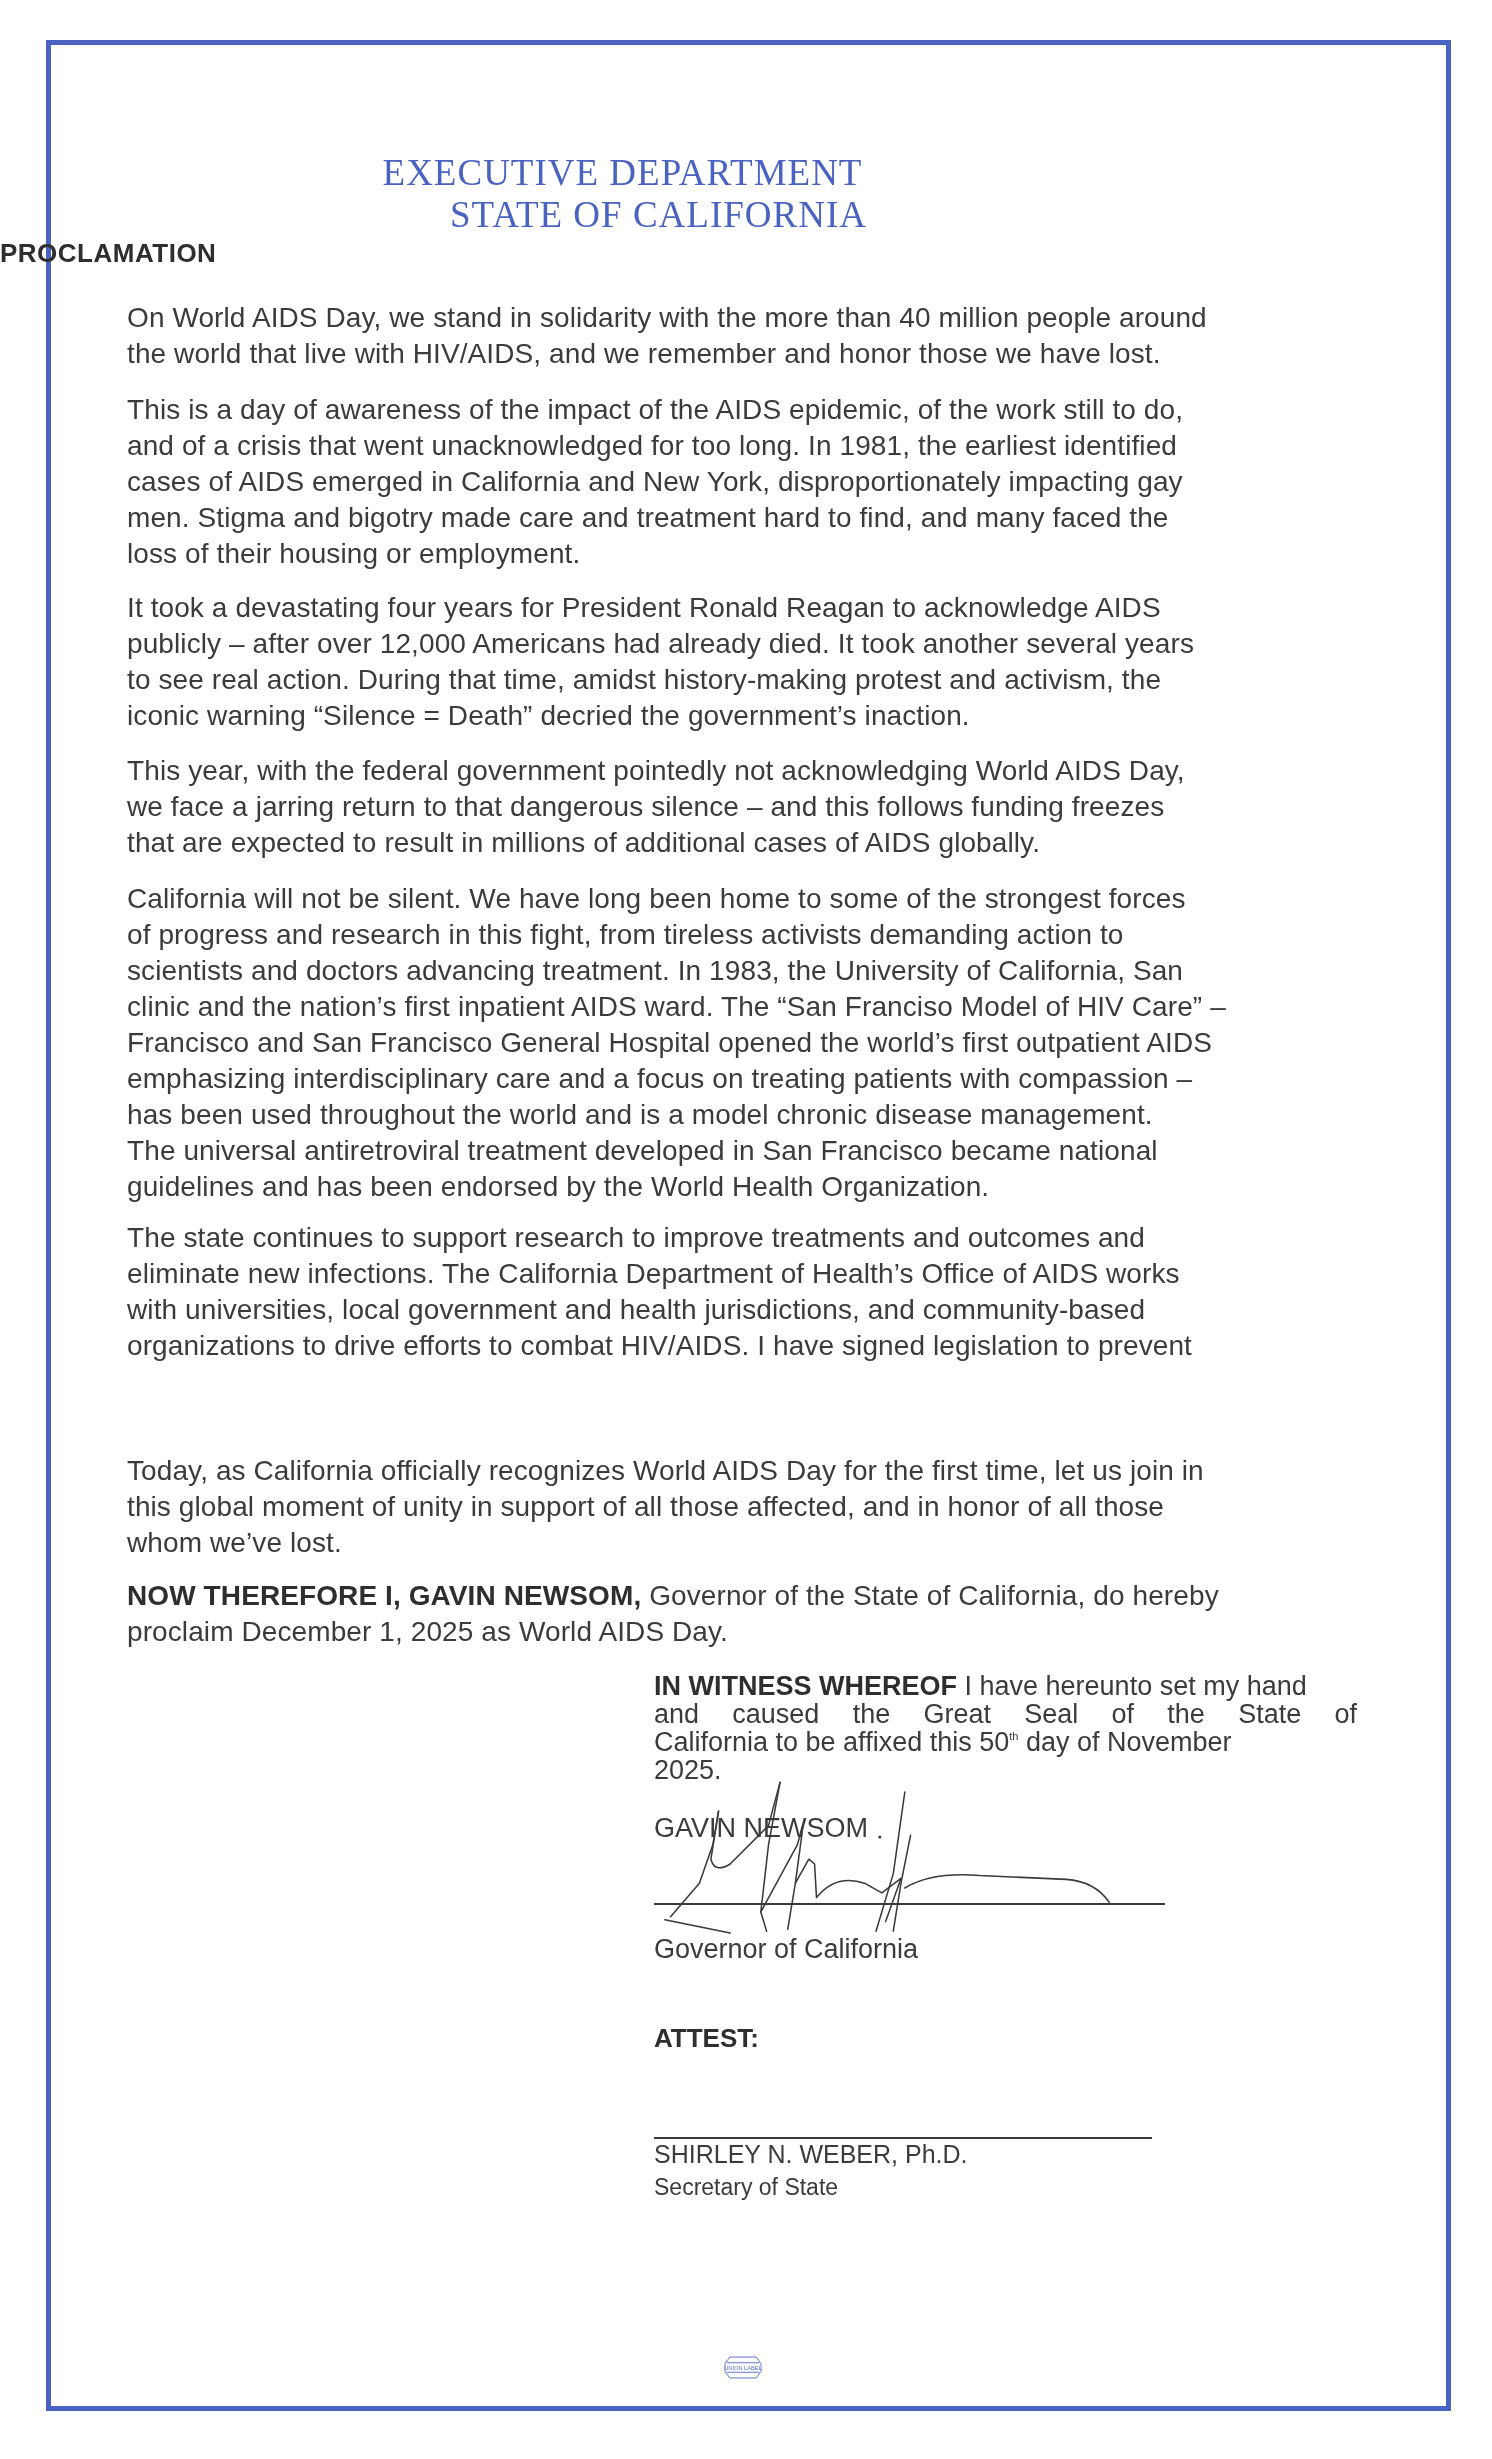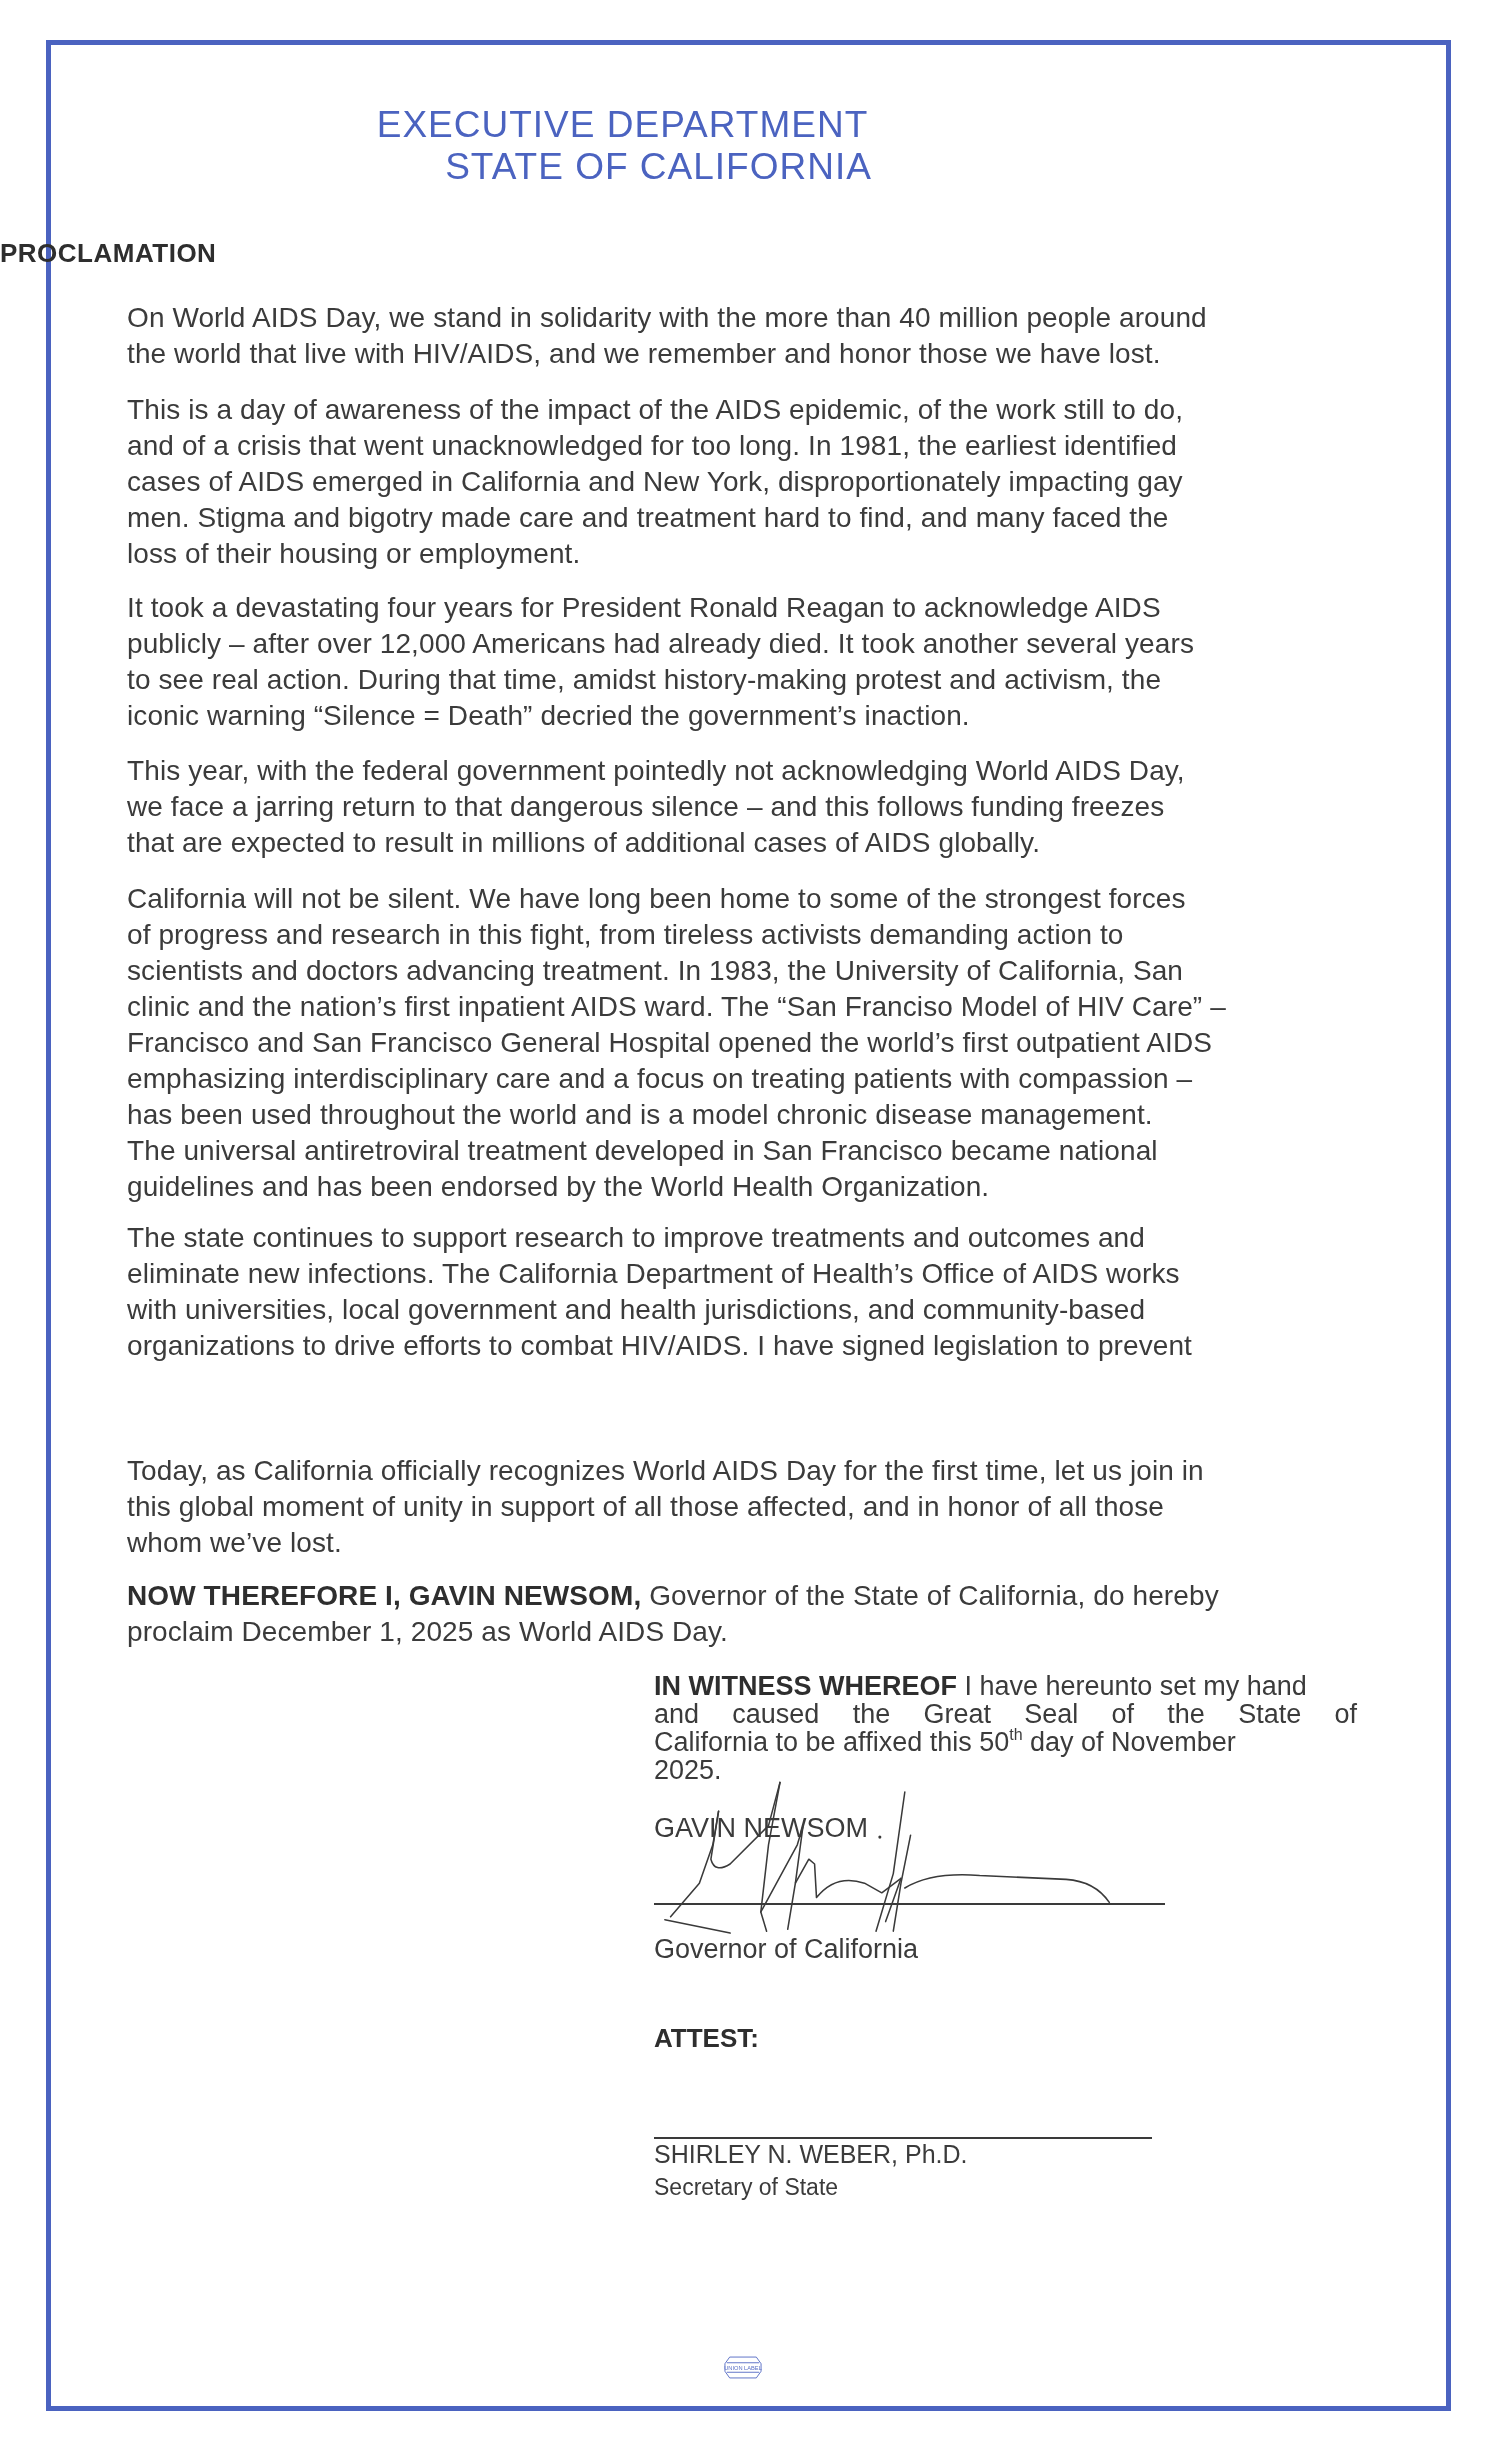--- a/index.html
+++ b/index.html
@@ -22,26 +22,27 @@
     width: 1395px;
     height: 2361px;
     border: 5.8px solid #4b63c0;
     box-sizing: content-box;
   }
   .letterhead {
     position: absolute;
     left: 0;
     width: 1245px;
     text-align: center;
-    font-family: Liberation Sans, sans-serif;
+    font-family: Liberation Serif, serif;
     color: #4b63c0;
     font-size: 37px;
     letter-spacing: 1px;
     line-height: 42px;
     white-space: nowrap;
+    margin-top: 48px;
   }
   .lh1 { top: 104px; }
   .lh2 { top: 146px; padding-left: 36px; }
   .title {
     position: absolute;
     left: 0;
     width: 1493px;
     top: 238px;
     text-align: left;
     font-weight: bold;
@@ -77,21 +78,21 @@
     line-height: 28px;
     height: 28px;
     color: #3b3b3b;
   }
   .justify {
     text-align: justify;
     text-align-last: justify;
     white-space: normal;
   }
   .wline sup {
-    font-size: 16px;
+    font-size: 11px;
     line-height: 0;
     vertical-align: 10.6px;
   }
   .sig-line {
     position: absolute;
     height: 1.9px;
     background: #3a3a3a;
   }
   .sig-name {
     position: absolute;

